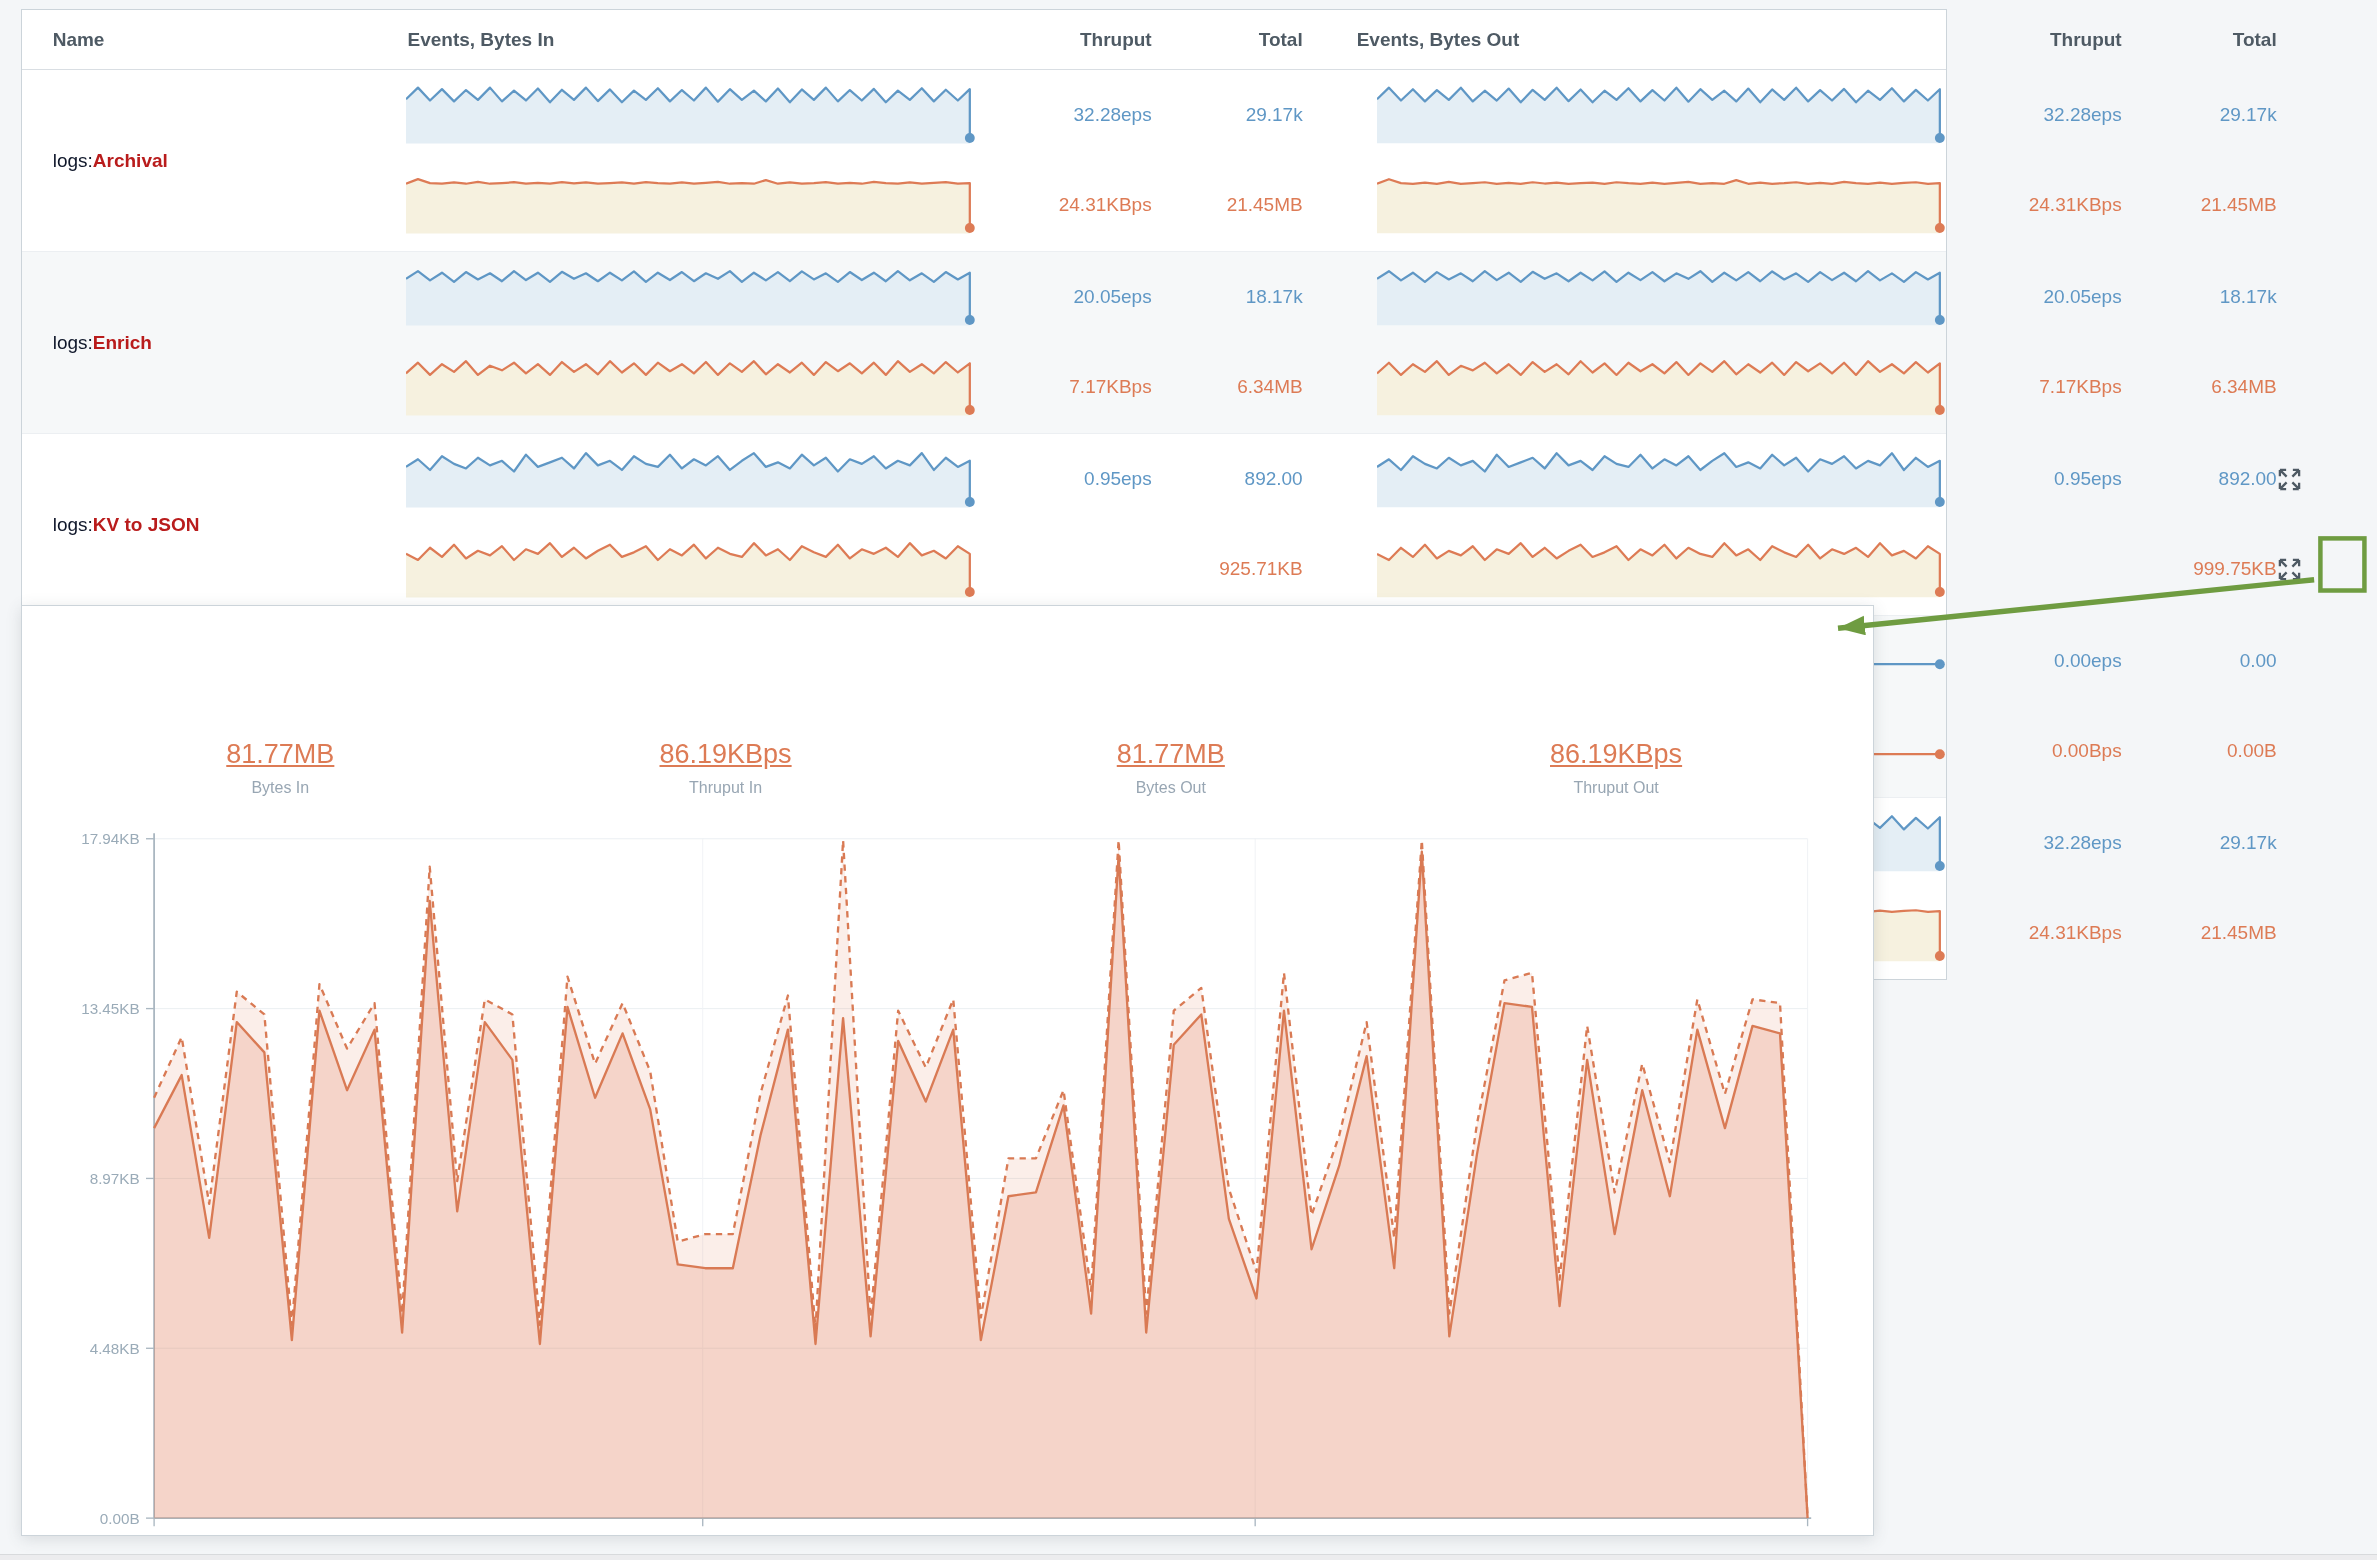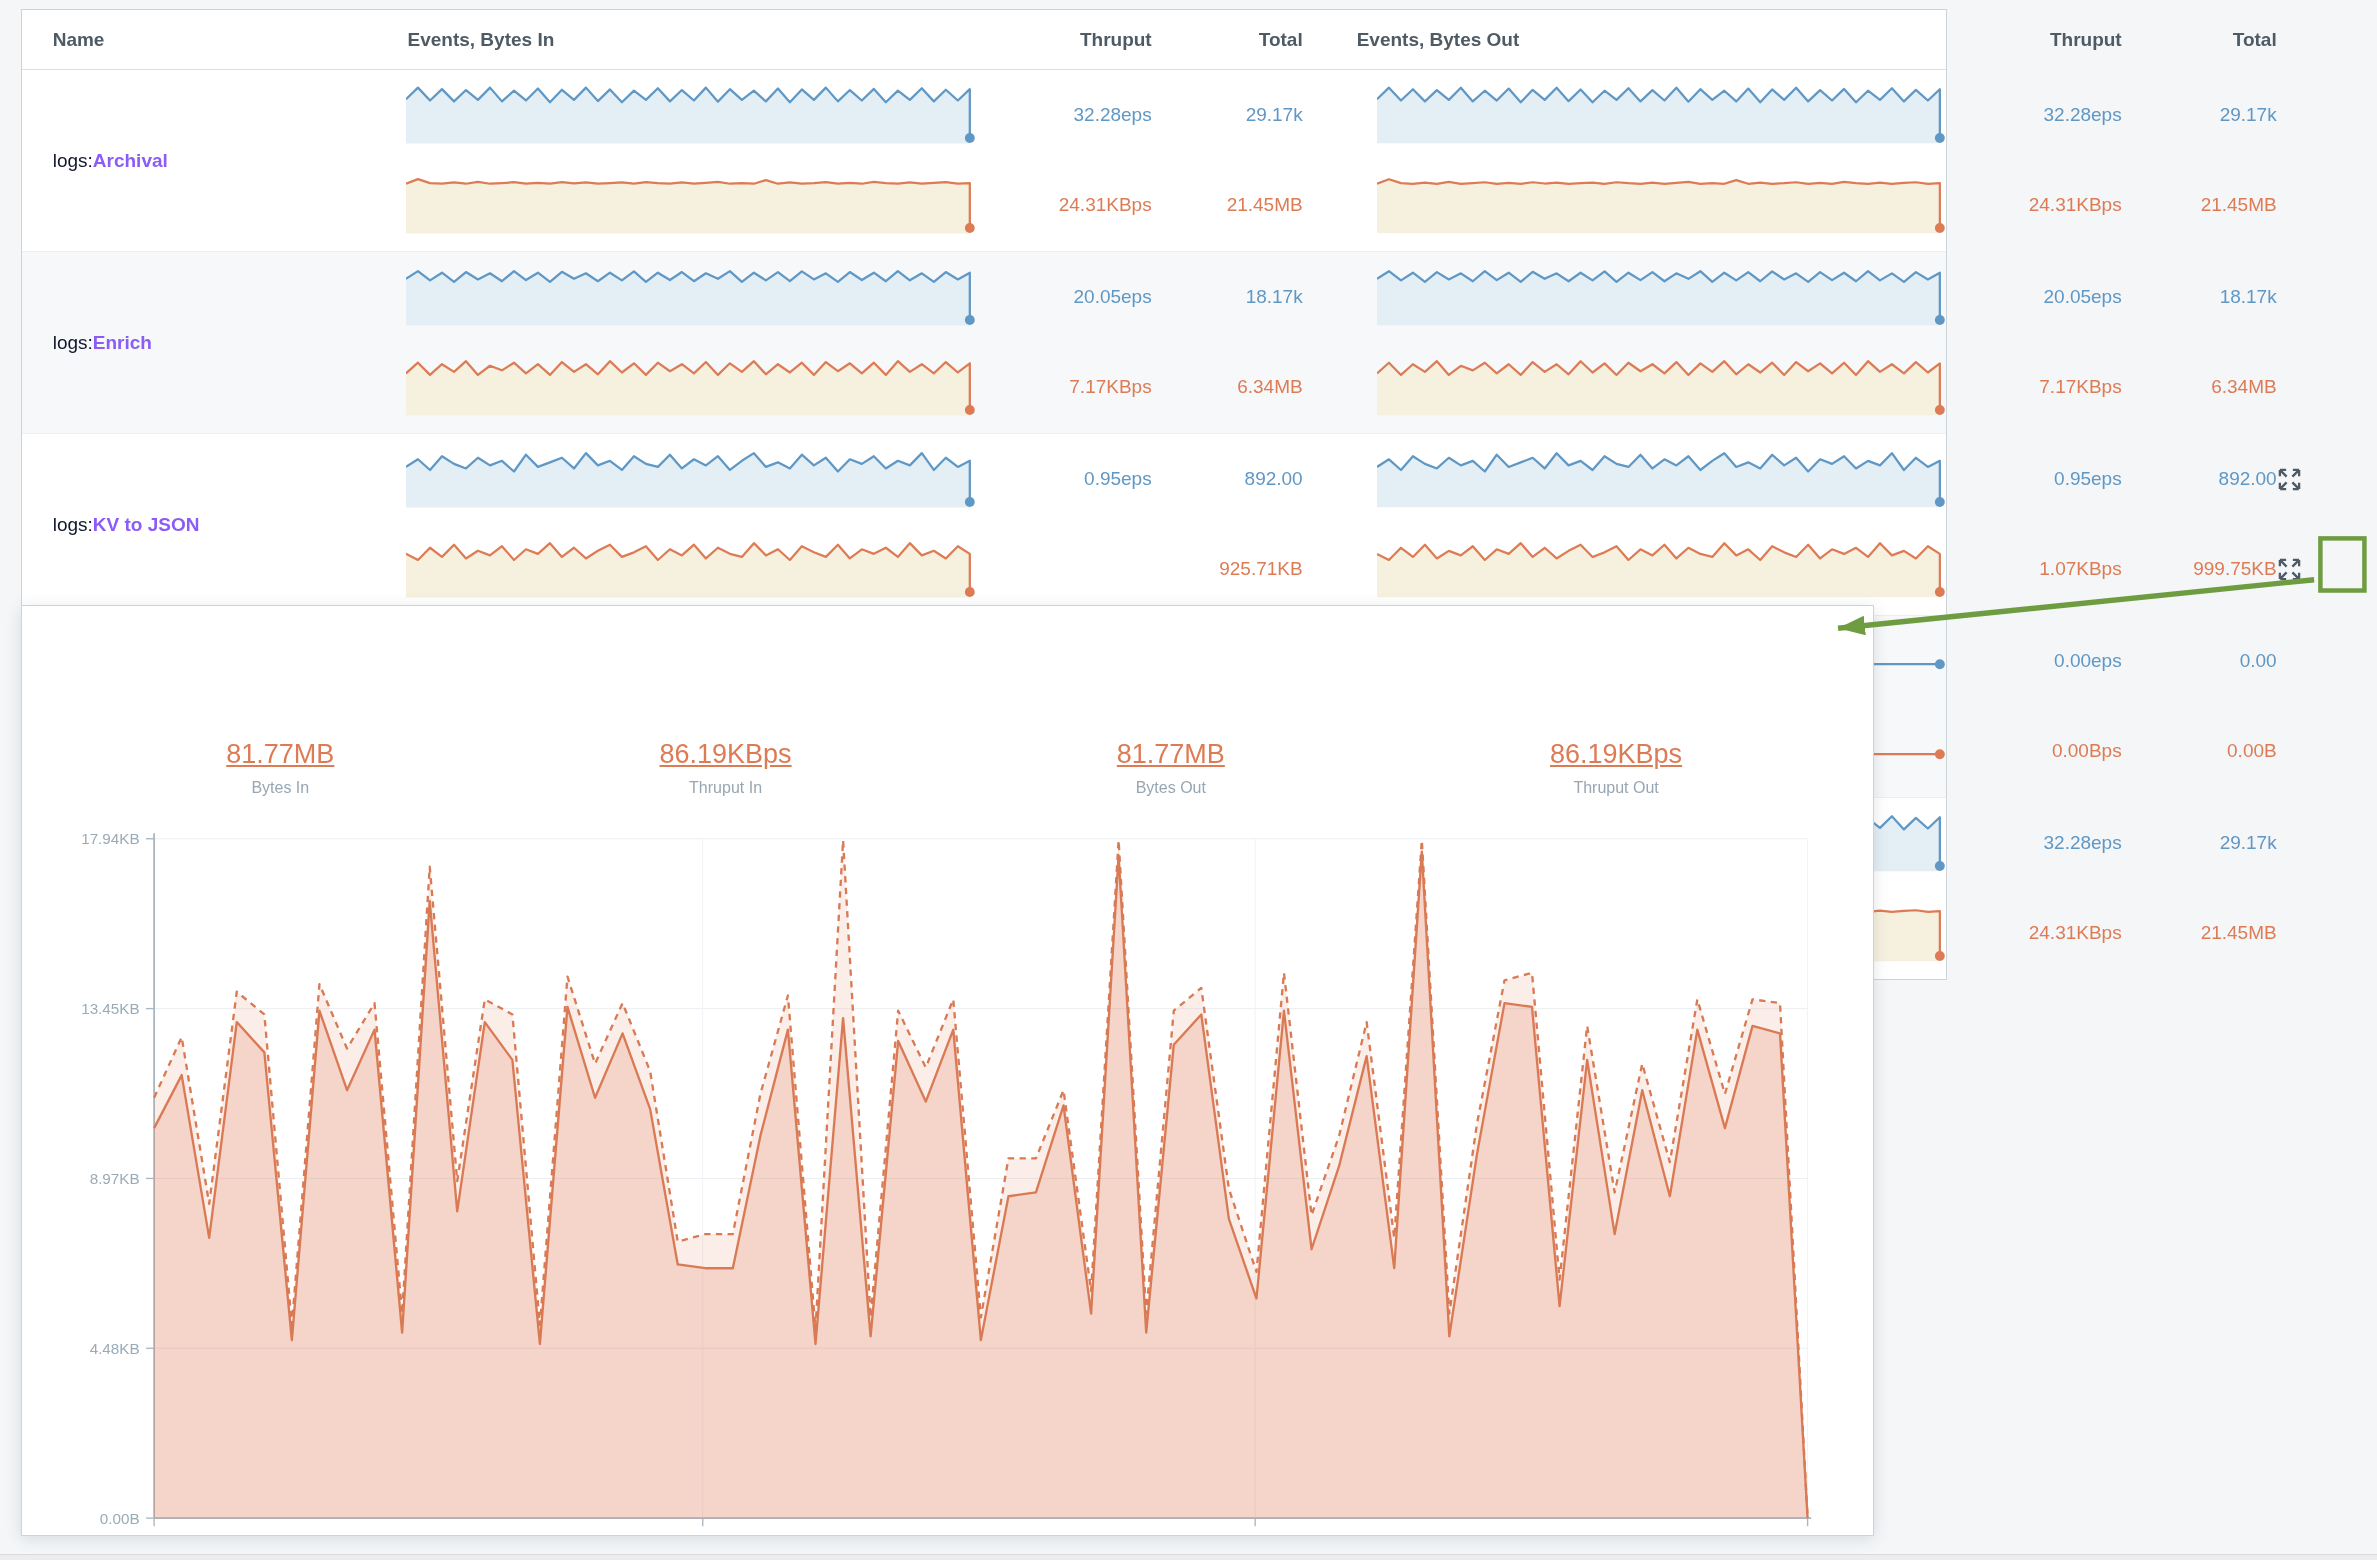--- a/index.html
+++ b/index.html
@@ -22,21 +22,21 @@
   .th{font-size:19px;font-weight:700;color:#4e5a64;}
   .th-name{padding-left:31px;}
   .th-left{padding-left:1.8px;}
   .th-left5{padding-left:54px;}
   .th-right{text-align:right;}
   .row{height:181px;position:relative;border-top:0.9px solid #eceff2;}
   .row:first-child{border-top:none;}
   .row.zebra{background:#f6f8f9;}
   .name-cell{display:flex;align-items:center;padding-left:31px;font-size:19px;white-space:nowrap;}
   .nprefix{color:#0f172a;font-weight:400;}
-  .nbold{color:#8b5cf6;font-weight:700;}
+  .nbold{color:#b91c1c;font-weight:700;}
   .spark-cell{display:flex;flex-direction:column;}
   .spark-cell.out{padding-left:74px;}
   .slot{height:90px;display:flex;align-items:center;}
   .vcol{display:flex;flex-direction:column;}
   .val{height:90px;display:flex;align-items:center;justify-content:flex-end;font-size:19px;}
   .val.blue{color:var(--blue);}
   .val.orange{color:var(--orange);}
   .expand-col{display:flex;flex-direction:column;}
   .xslot{height:90px;display:flex;align-items:center;justify-content:flex-end;padding-right:21.6px;}
   .expand-btn{width:25px;height:25px;cursor:pointer;display:flex;align-items:center;justify-content:center;}
@@ -238,21 +238,20 @@
           <div class="slot">
             <svg width="580" height="63" viewBox="0 0 645 70">
               <polygon points="0.0,17.6 13.3,24.4 26.7,10.8 40.0,21.0 53.4,7.4 66.7,22.7 80.0,14.2 93.4,19.3 106.7,9.1 120.1,24.4 133.4,12.5 146.7,17.6 160.1,5.7 173.4,21.0 186.8,10.8 200.1,22.7 213.4,14.2 226.8,7.4 240.1,21.0 253.5,15.9 266.8,9.1 280.1,24.4 293.5,12.5 306.8,19.3 320.2,7.4 333.5,22.7 346.9,10.8 360.2,17.6 373.5,21.0 386.9,5.7 400.2,19.3 413.6,12.5 426.9,24.4 440.2,9.1 453.6,15.9 466.9,21.0 480.3,7.4 493.6,22.7 506.9,12.5 520.3,17.6 533.6,10.8 547.0,21.0 560.3,5.7 573.6,19.3 587.0,14.2 600.3,22.7 613.7,9.1 627.0,17.6 627.0,60.0 627,66 0,66" fill="#f6f1df" stroke="none"></polygon>
               <polyline points="0.0,17.6 13.3,24.4 26.7,10.8 40.0,21.0 53.4,7.4 66.7,22.7 80.0,14.2 93.4,19.3 106.7,9.1 120.1,24.4 133.4,12.5 146.7,17.6 160.1,5.7 173.4,21.0 186.8,10.8 200.1,22.7 213.4,14.2 226.8,7.4 240.1,21.0 253.5,15.9 266.8,9.1 280.1,24.4 293.5,12.5 306.8,19.3 320.2,7.4 333.5,22.7 346.9,10.8 360.2,17.6 373.5,21.0 386.9,5.7 400.2,19.3 413.6,12.5 426.9,24.4 440.2,9.1 453.6,15.9 466.9,21.0 480.3,7.4 493.6,22.7 506.9,12.5 520.3,17.6 533.6,10.8 547.0,21.0 560.3,5.7 573.6,19.3 587.0,14.2 600.3,22.7 613.7,9.1 627.0,17.6 627.0,60.0" fill="none" stroke="#dd7b55" stroke-width="2.5" stroke-linejoin="round"></polyline>
               <circle cx="627" cy="60" r="5.5" fill="#dd7b55"></circle>
             </svg>
           </div>
         </div>
         <div class="vcol">
           <div class="val blue">0.95eps</div>
-          <div class="val orange">1.07KBps</div>
         </div>
         <div class="vcol">
           <div class="val blue">892.00</div>
           <div class="val orange">999.75KB</div>
         </div>
         <div class="expand-col">
           <div class="xslot">
             <div class="expand-btn">
               <svg width="25" height="25" viewBox="0 0 26 26">
                 <path d="M16 10 L23 3 M23 3 L16.5 3 M23 3 L23 9.5 M10 10 L3 3 M3 3 L9.5 3 M3 3 L3 9.5 M16 16 L23 23 M23 23 L16.5 23 M23 23 L23 16.5 M10 16 L3 23 M3 23 L9.5 23 M3 23 L3 16.5" stroke="#4e5a64" stroke-width="2.4" fill="none"></path>

